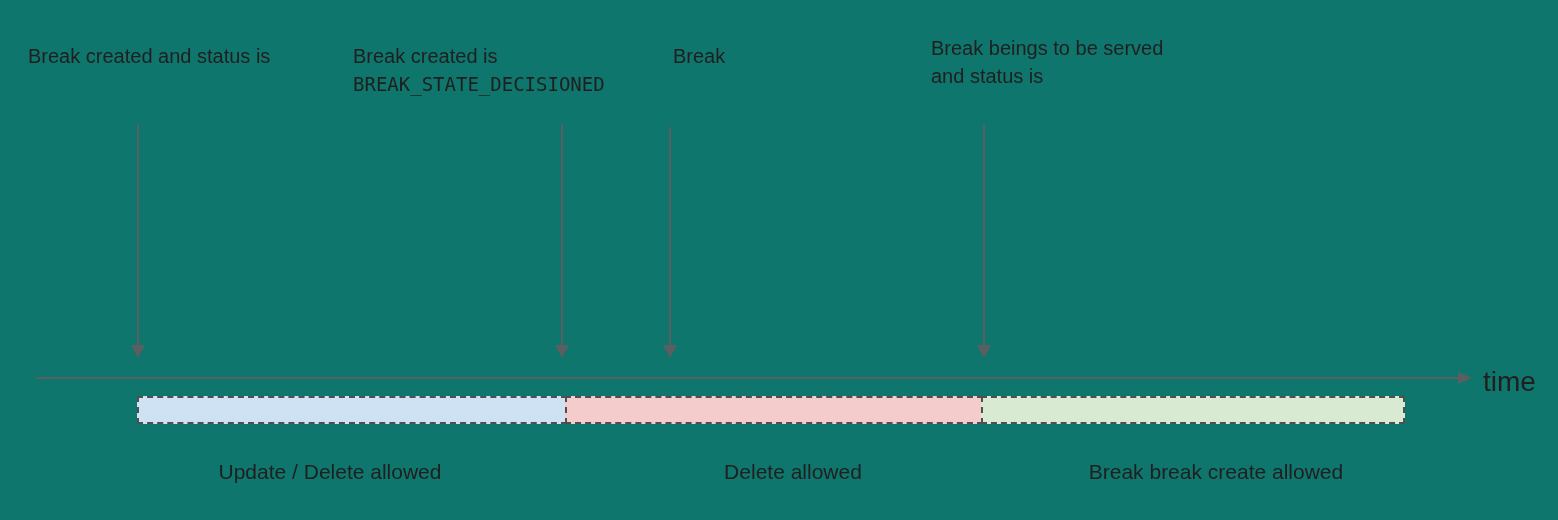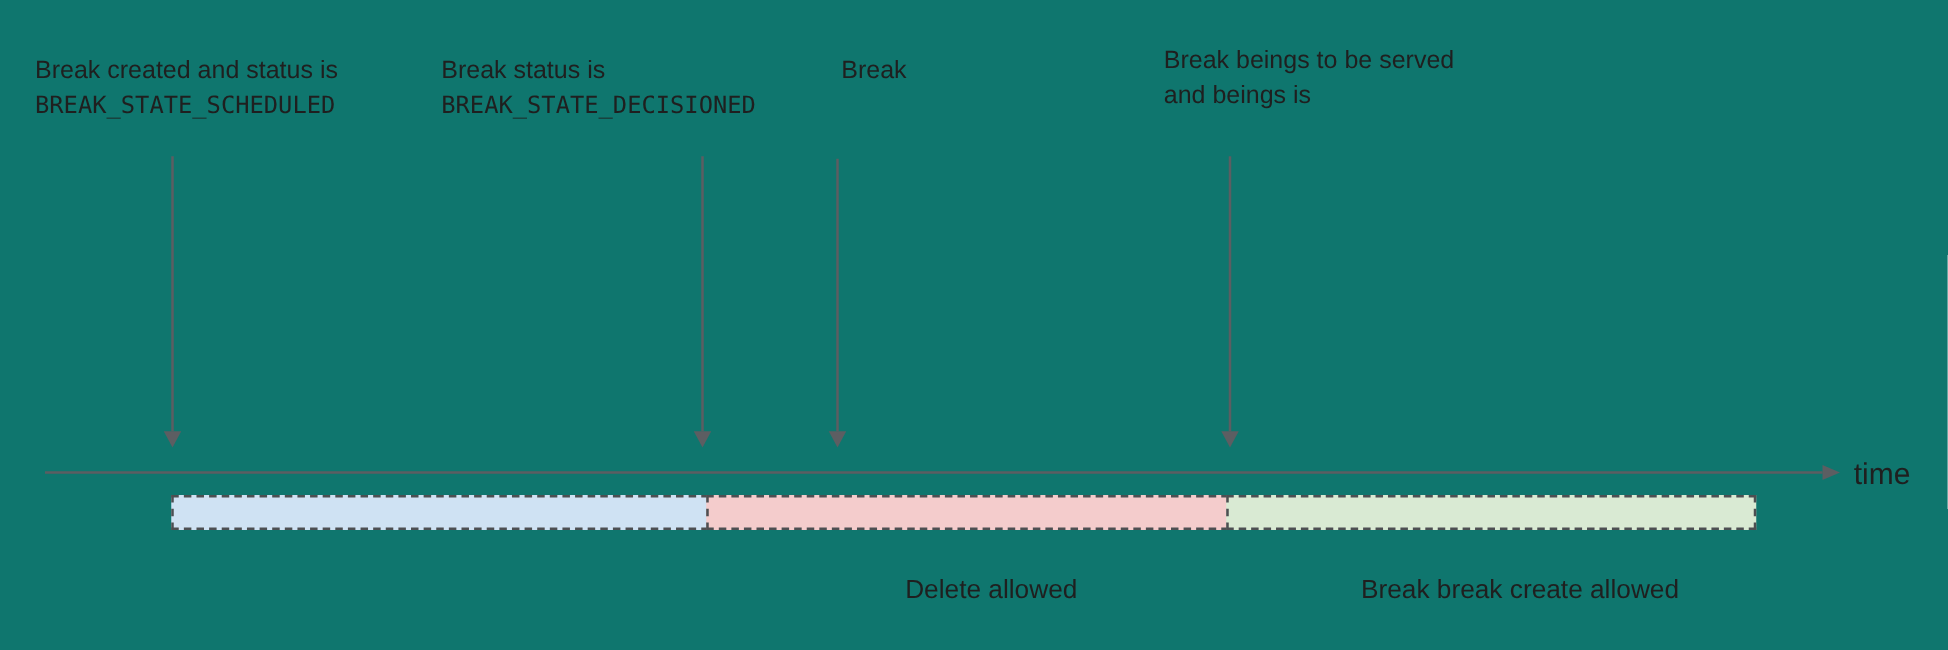--- a/index.html
+++ b/index.html
@@ -62,21 +62,21 @@
     width: 0;
     height: 0;
     border-top: 6px solid transparent;
     border-bottom: 6px solid transparent;
     border-left: 14px solid #5c5e62;
   }
   .time-label {
     position: absolute;
     left: 1483px;
     top: 366px;
-    font-size: 24px;
+    font-size: 28px;
     color: #1f1f1f;
   }
   
   .segment {
     position: absolute;
     top: 396px;
     height: 28px;
     box-sizing: border-box;
     border: 2px dashed #4d4f52;
   }
@@ -90,45 +90,45 @@
     white-space: nowrap;
   }
 </style>
 </head>
 <body>
 
 <div class="stage">
 
   <div class="annotation" style="left:28px; top:42px">
     <div>Break created and status is</div>
-    <div class="mono">BREAK_STATE_SCHEDULED</div>
   </div>
 
   <div class="annotation" style="left:353px; top:42px">
-    <div>Break status is</div>
+    <div>Break created is</div>
     <div class="mono">BREAK_STATE_DECISIONED</div>
   </div>
 
   <div class="annotation" style="left:673px; top:42px">
     <div>Break</div>
   </div>
 
   <div class="annotation" style="left:931px; top:34px">
     <div>Break beings to be served</div>
-    <div>and beings is</div>
+    <div>and status is</div>
   </div>
 
   <div class="varrow" style="left:137px; top:125px; height:220px"></div>
   <div class="varrow" style="left:561px; top:125px; height:220px"></div>
   <div class="varrow" style="left:669px; top:127px; height:218px"></div>
   <div class="varrow" style="left:983px; top:125px; height:220px"></div>
 
   <div class="time-axis"></div>
   <div class="time-label">time</div>
 
   <div class="segment" style="left: 137px; width: 430px; background: rgb(207, 226, 243);"></div>
   <div class="segment" style="left: 565px; width: 418px; background: rgb(244, 204, 204);"></div>
   <div class="segment" style="left: 981px; width: 424px; background: rgb(217, 234, 211);"></div>
 
+  <div class="phase-label" style="left:330px">Update / Delete allowed</div>
   <div class="phase-label" style="left:793px">Delete allowed</div>
   <div class="phase-label" style="left:1216px">Break break create allowed</div>
 
 </div>
 
 </body></html>

